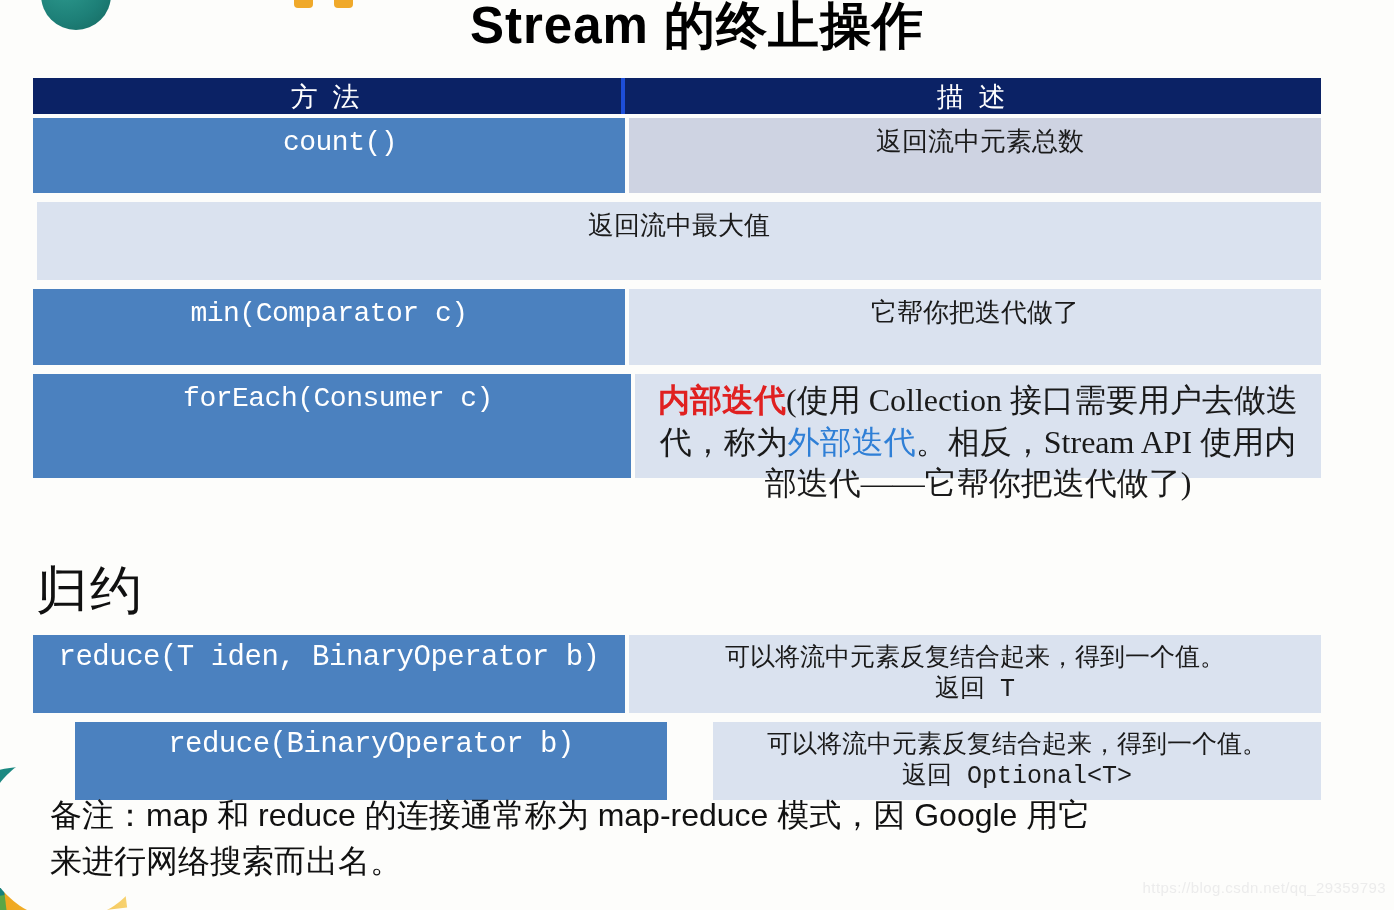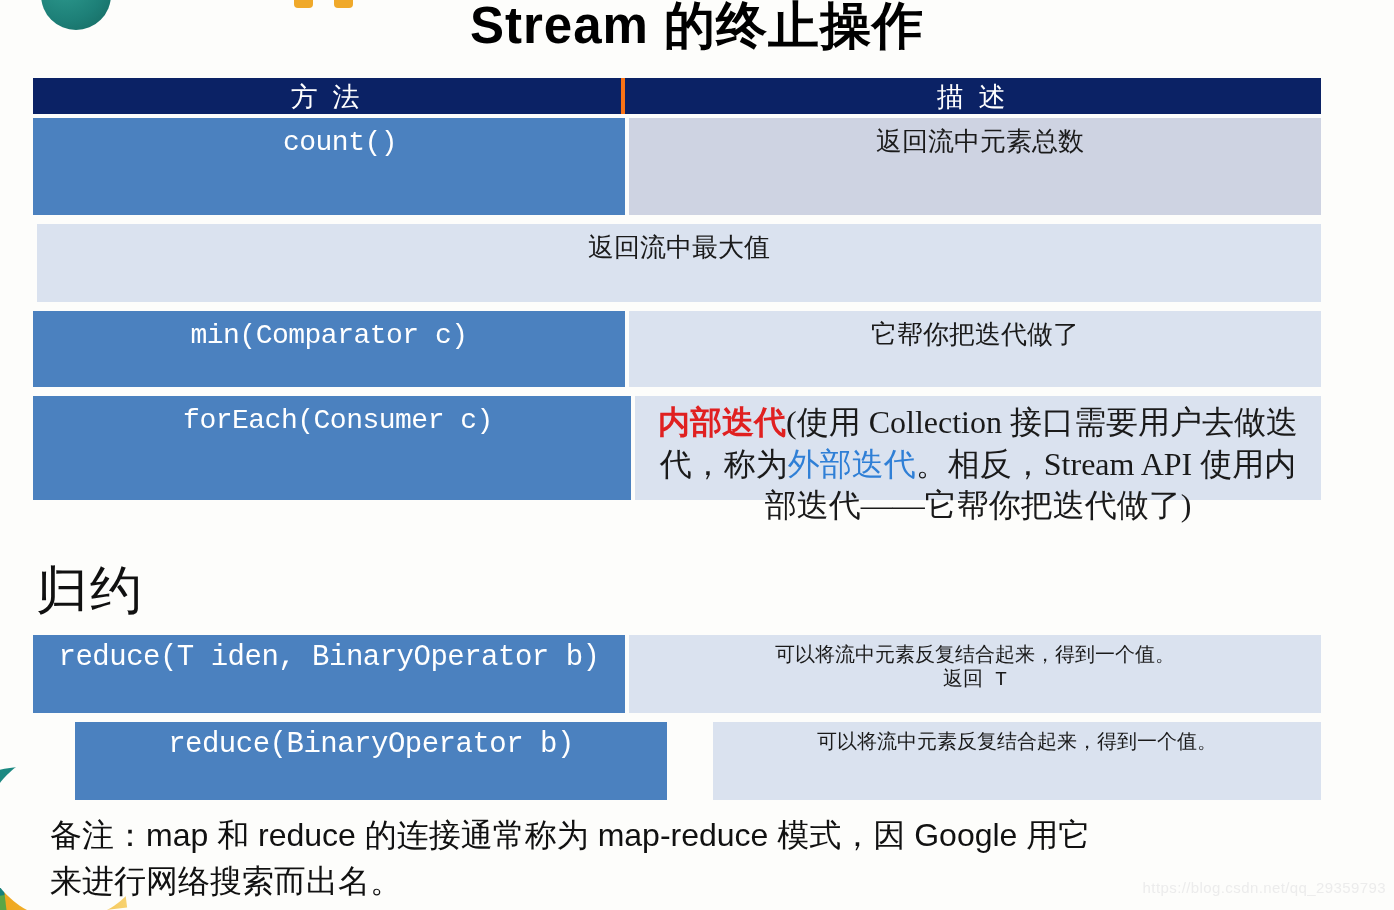--- a/index.html
+++ b/index.html
@@ -136,30 +136,30 @@
     background: #0b2265;
     color: #ffffff;
     font-family: "Liberation Serif", "DejaVu Serif", serif;
     font-size: 27px;
     height: 36px;
     padding-top: 2px;
     align-items: center;
     letter-spacing: 4px;
   }
   .row-head { margin-bottom: 4px; }
-  .row-head .cell-method { border-right: 4px solid #f97316; }
+  .row-head .cell-method { border-right: 4px solid #1d4ed8; }
 
   .m-blue { background: #4b81bf; }
   .d-a    { background: #ced3e2; }
   .d-b    { background: #dae2ef; }
 
   .sep-col { width: 4px; flex: 0 0 4px; background: #fdfdfb; }
 
   
-  #row-count   .cell-method, #row-count   .cell-desc   { height: 97px; padding-left: 22px; }
+  #row-count   .cell-method, #row-count   .cell-desc   { height: 75px; padding-left: 22px; }
   #row-max     .cell-method, #row-max     .cell-desc   { height: 78px; }
   #row-min     .cell-method, #row-min     .cell-desc   { height: 76px; }
   #row-foreach .cell-method, #row-foreach .cell-desc   { height: 104px; padding-left: 12px; }
   #row-foreach .cell-method { width: 598px; flex: 0 0 598px; }
   #row-foreach .cell-desc   { font-size: 32px; line-height: 1.30; padding-top: 6px; }
 
   .hl-red  { color: #e02020; font-weight: bold; }
   .hl-blue { color: #2f7fd6; }
   .mono-inline { font-family: "Liberation Mono", "DejaVu Sans Mono", monospace; }
 
@@ -171,27 +171,27 @@
     font-size: 52px;
     color: #101010;
     letter-spacing: 2px;
   }
 
   #table-reduce { top: 635px; }
   #row-reduce1 .cell-method, #row-reduce1 .cell-desc { height: 78px; }
   #row-reduce2 .cell-method, #row-reduce2 .cell-desc { height: 78px; margin-left: 42px; }
   #row-reduce1 .cell-method { font-size: 29px; padding-top: 6px; }
   #row-reduce2 .cell-method { font-size: 29px; padding-top: 6px; }
-  #table-reduce .cell-desc { font-size: 20px; padding-top: 7px; }
+  #table-reduce .cell-desc { font-size: 25px; padding-top: 7px; }
 
   
   .footer-note {
     position: absolute;
     left: 50px;
-    top: 812px;
+    top: 792px;
     width: 1200px;
     font-family: "Liberation Sans", "DejaVu Sans", sans-serif;
     font-size: 32px;
     line-height: 1.45;
     color: #111111;
   }
 
   .watermark {
     position: absolute;
     right: 8px;
@@ -268,20 +268,21 @@
         </span>
       </div>
     </div>
 
     <div class="row" id="row-reduce2">
       <div class="cell-method m-blue">reduce(BinaryOperator b)</div>
       <div class="sep-col"></div>
       <div class="cell-desc d-b">
         <span>
           <span>可以将流中元素反复结合起来，得到一个值。</span><br>
+          <span class="mono-inline">返回 Optional&lt;T&gt;</span>
         </span>
       </div>
     </div>
 
   </div>
 
   <div class="footer-note">
     <div>备注：map 和 reduce 的连接通常称为 map-reduce 模式，因 Google 用它</div>
     <div>来进行网络搜索而出名。</div>
   </div>

